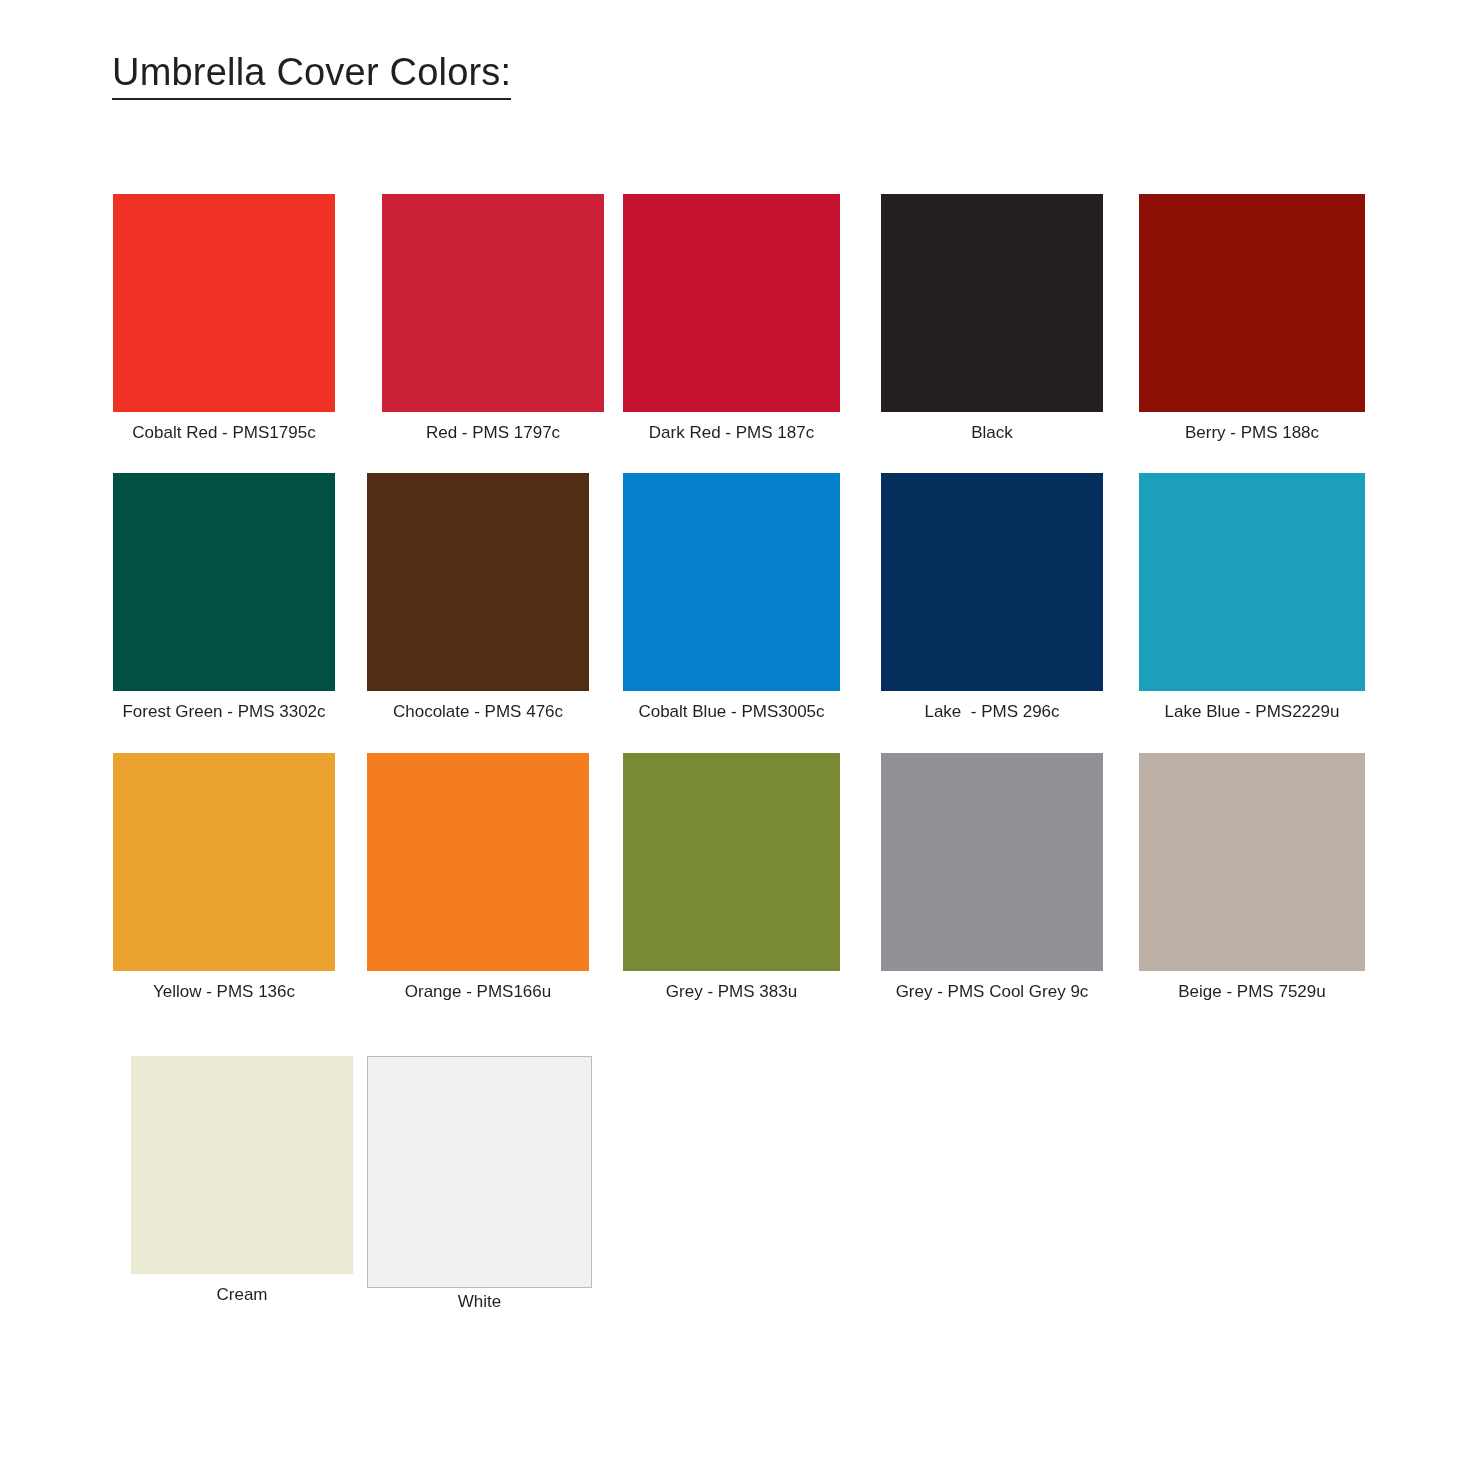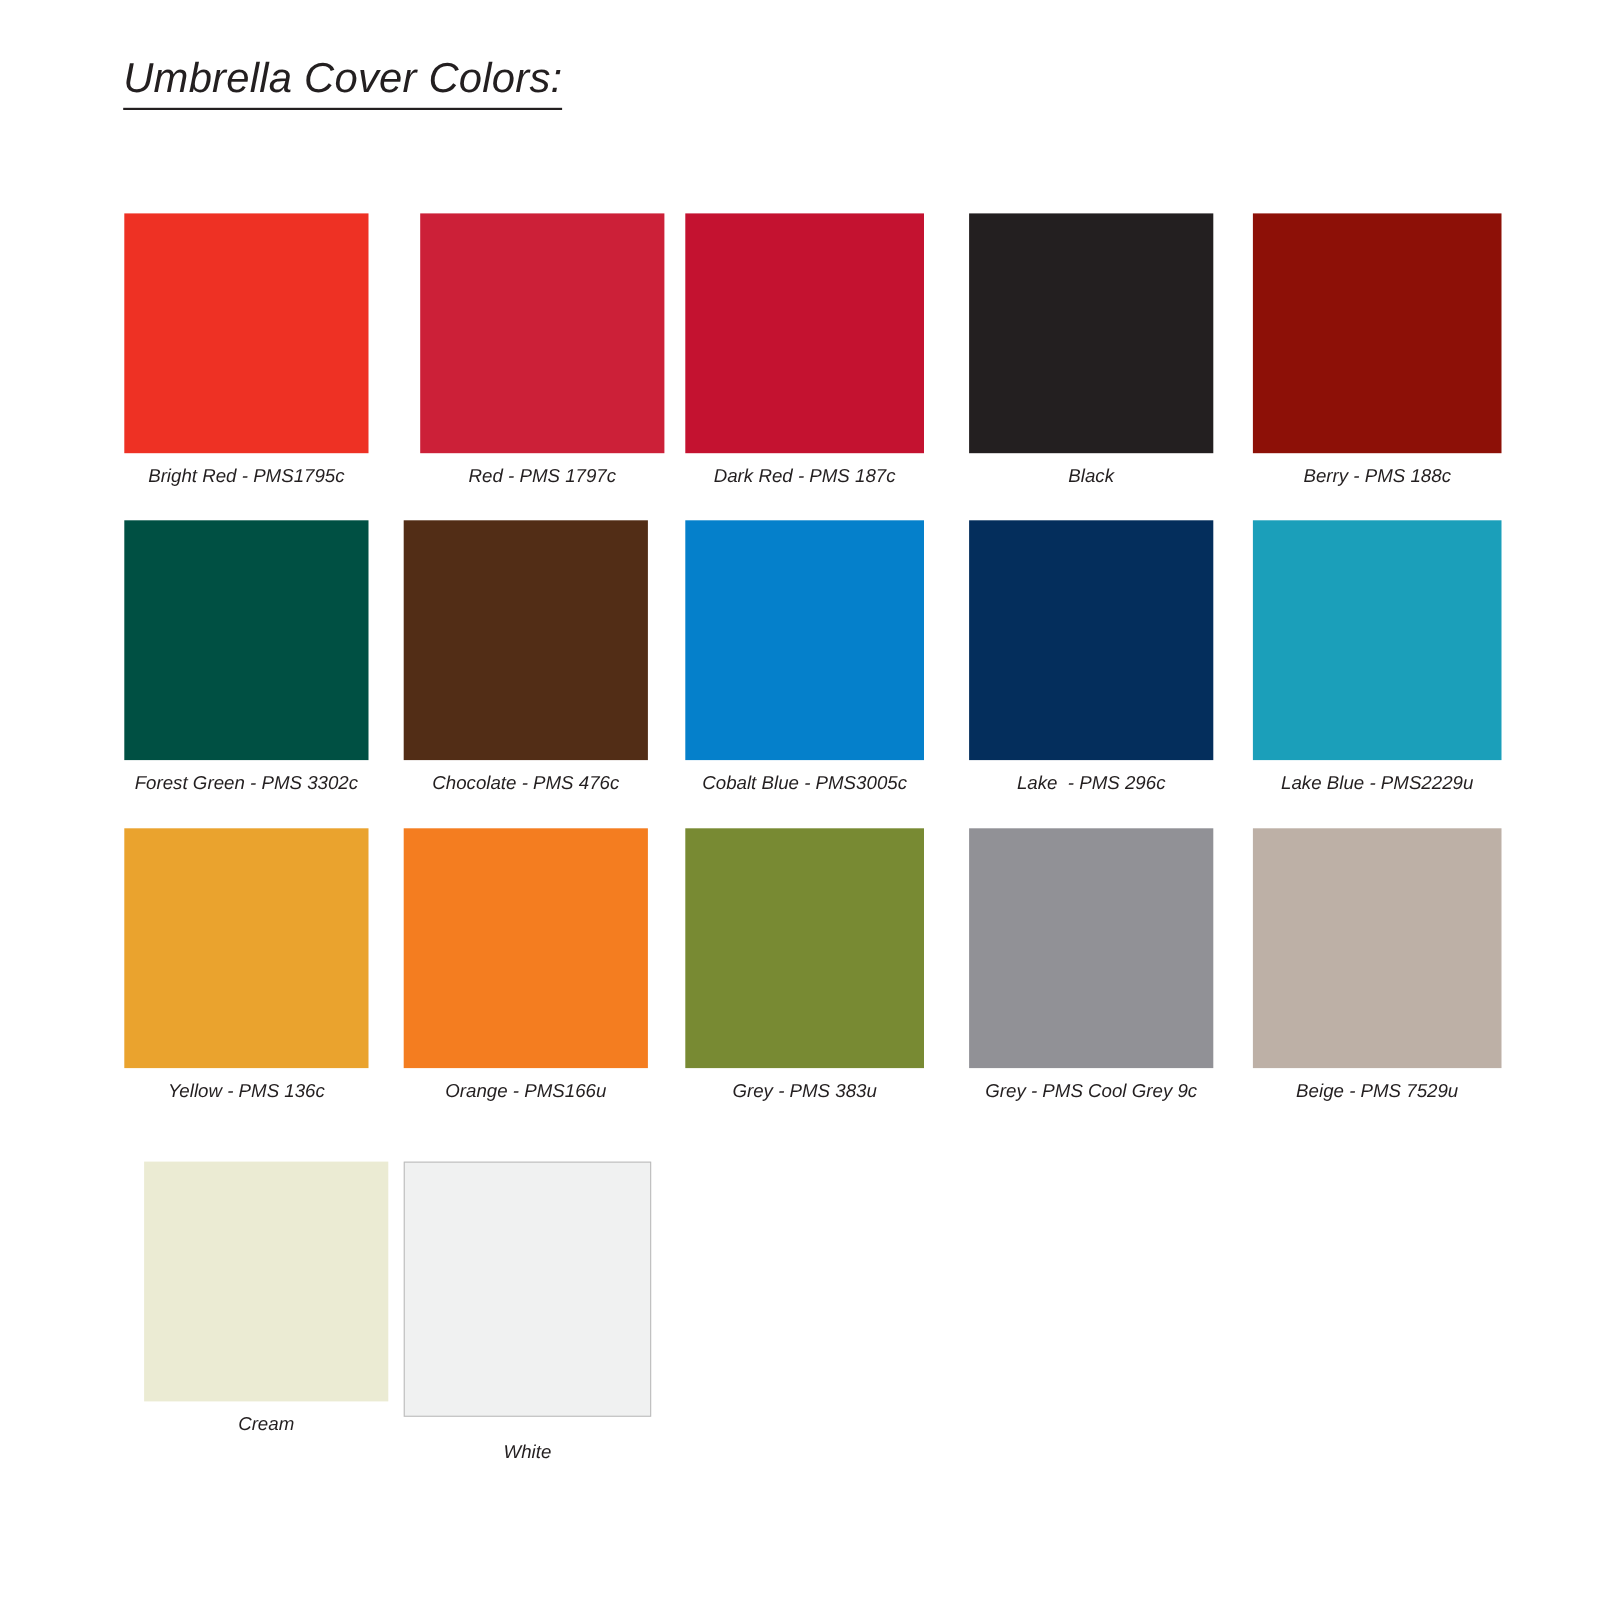--- a/index.html
+++ b/index.html
@@ -13,21 +13,20 @@
     position: relative;
     font-family: "Liberation Sans", sans-serif;
     color: #231f20;
     overflow: hidden;
   }
 
   .page {
     position: relative;
     width: 1186px;
     height: 1457px;
-    font-style: italic;
   }
 
   
   .title {
     position: absolute;
     left: 112px;
     top: 50px;
     font-size: 38px;
     font-weight: 400;
     line-height: 1.2;
@@ -65,34 +64,34 @@
   .caption {
     margin-top: 11px;
     text-align: center;
     font-size: 17px;
     line-height: 20px;
     color: #231f20;
     white-space: pre;
   }
 
   .caption.lower {
-    margin-top: 22px;
+    margin-top: 4px;
   }
 </style>
 </head>
 <body>
 
 <div class="page">
 
   <div class="title">Umbrella Cover Colors:</div>
 
   <div class="grid">
       <div class="cell" style="left: 113px; top: 194px; width: 222px;">
         <div class="swatch" style="background: rgb(238, 49, 36);"></div>
-        <div class="caption">Bright Red - PMS1795c</div>
+        <div class="caption">Cobalt Red - PMS1795c</div>
       </div>
       <div class="cell" style="left: 382px; top: 194px; width: 222px;">
         <div class="swatch" style="background: rgb(204, 32, 56);"></div>
         <div class="caption">Red - PMS 1797c</div>
       </div>
       <div class="cell" style="left: 623px; top: 194px; width: 217px;">
         <div class="swatch" style="background: rgb(196, 18, 48);"></div>
         <div class="caption">Dark Red - PMS 187c</div>
       </div>
       <div class="cell" style="left: 881px; top: 194px; width: 222px;">

